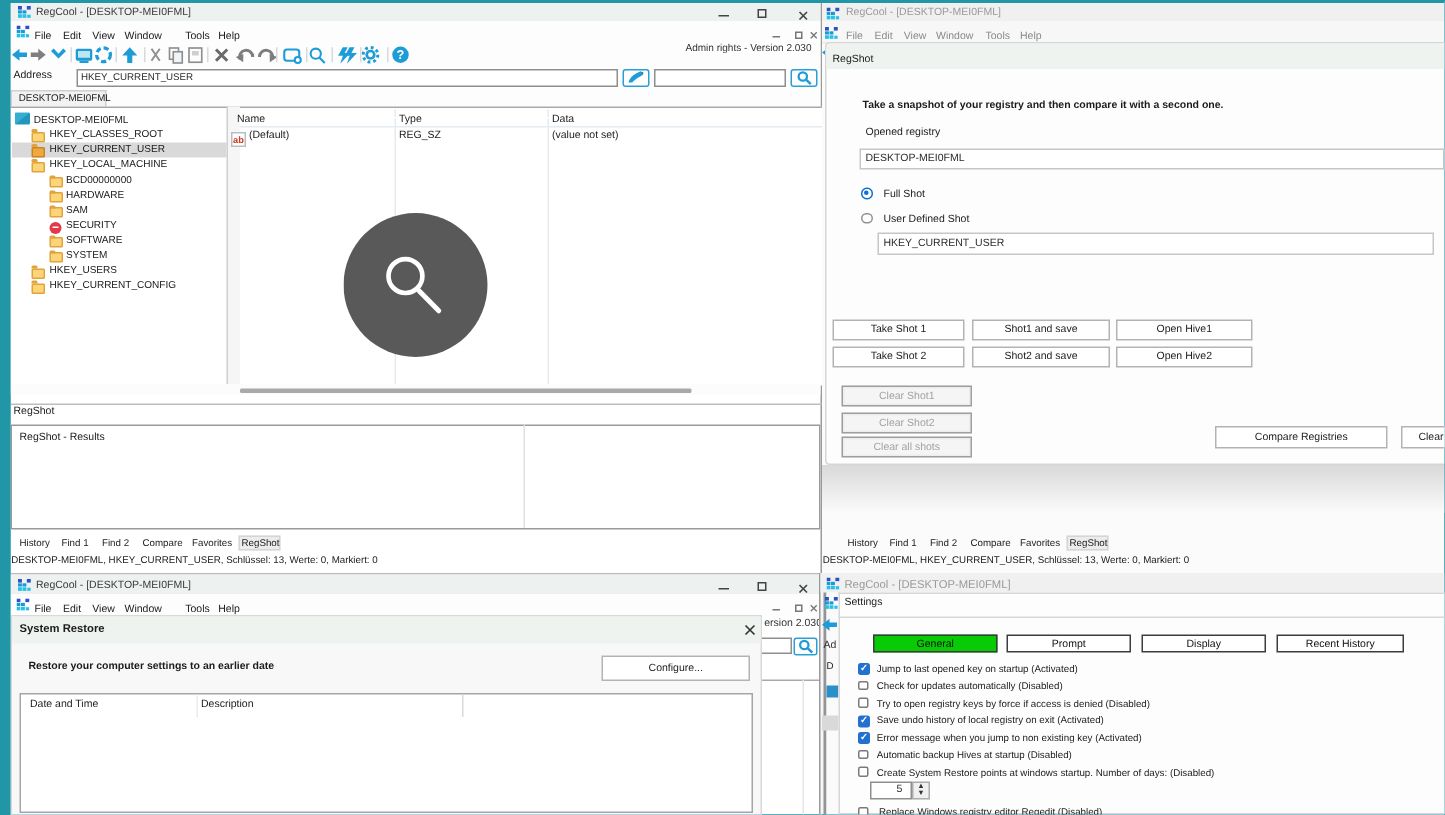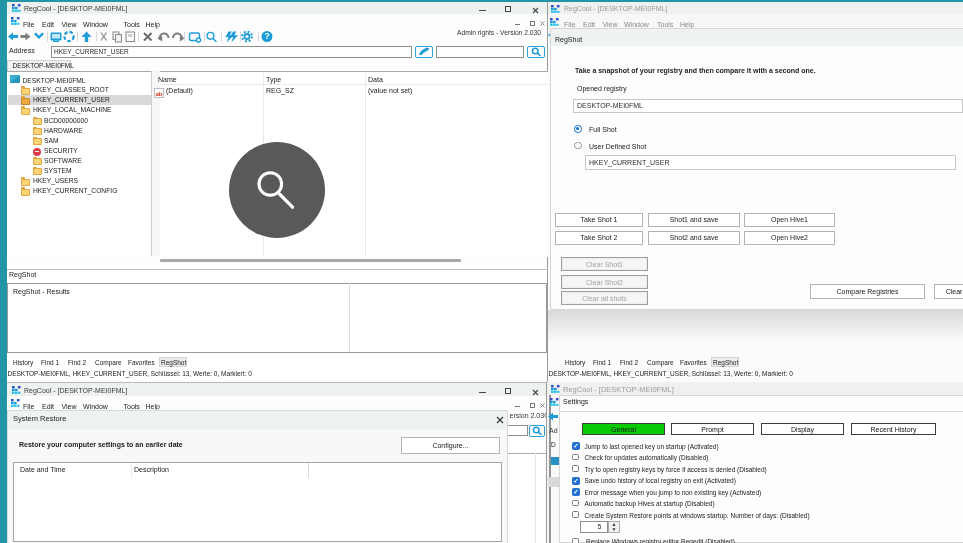--- a/index.html
+++ b/index.html
@@ -320,21 +320,21 @@
   <div class="abs" style="left:522px; top:41.5px; width:16px; height:12px; border:1px solid #2a9fd8; border-radius:2px; background:#fff;"></div>
   <svg class="abs" style="left:525px; top:43px;" width="11" height="10" viewBox="0 0 11 10">
       <circle cx="4.2" cy="4" r="2.8" fill="none" stroke="#1e9cd7" stroke-width="1.5"></circle>
       <line x1="6.5" y1="6.2" x2="9.5" y2="9" stroke="#1e9cd7" stroke-width="1.6"></line>
     </svg>
   <div class="abs" style="left:488px; top:70px; width:53px; height:1px; background:#aaa;"></div>
   <div class="abs" style="left:528px; top:70px; width:1px; height:91px; background:#e6e6e6;"></div>
 
   <div class="abs" style="left:0; top:27px; width:501px; height:134px; background:#f8f8f8; border:1px solid #d9d9d9;"></div>
   <div class="abs" style="left:1px; top:28px; width:499px; height:18px; background:#eff3f0;"></div>
-  <div class="abs t75" style="left:6px; top:31px;">System Restore</div>
+  <div class="abs t75" style="left:6px; top:31px;font-weight:bold;">System Restore</div>
   <svg class="abs" style="left:489px; top:33px;" width="8" height="8" viewBox="0 0 8 8">
       <path d="M1 1 L7 7 M7 1 L1 7" stroke="#333" stroke-width="1.1" fill="none"></path>
     </svg>
   <div class="abs" style="left:12px; top:57.5px; font-size:7px; font-weight:bold; color:#1b1b1b; white-space:nowrap;">Restore your computer settings to an earlier date</div>
   <div class="btn" style="left:394px; top:54px; width:99px; height:17px; line-height:16px;">Configure...</div>
   <div class="abs" style="left:6px; top:79px; width:489px; height:80px; background:#fff; border:1px solid #a5a5a5;"></div>
   <div class="abs t7" style="left:13px; top:83px;">Date and Time</div>
   <div class="abs t7" style="left:127px; top:83px;">Description</div>
   <div class="abs" style="left:301px; top:80px; width:1px; height:15px; background:#d9d9d9;"></div>
   <div class="abs" style="left:124px; top:80px; width:1px; height:15px; background:#ececec;"></div>

